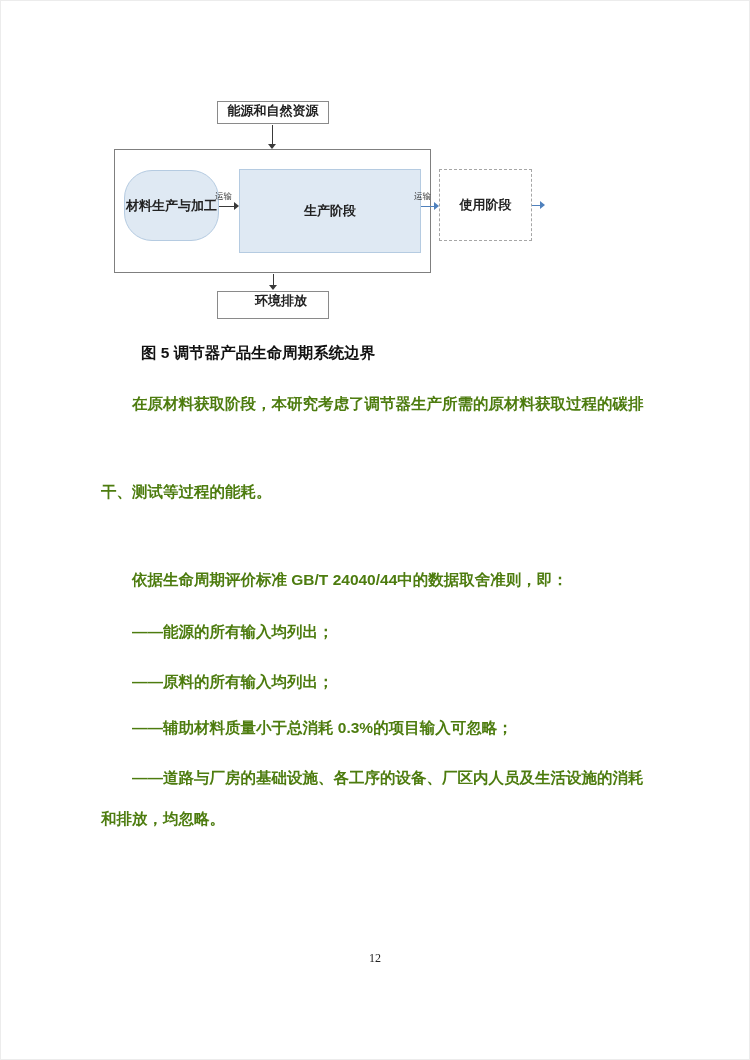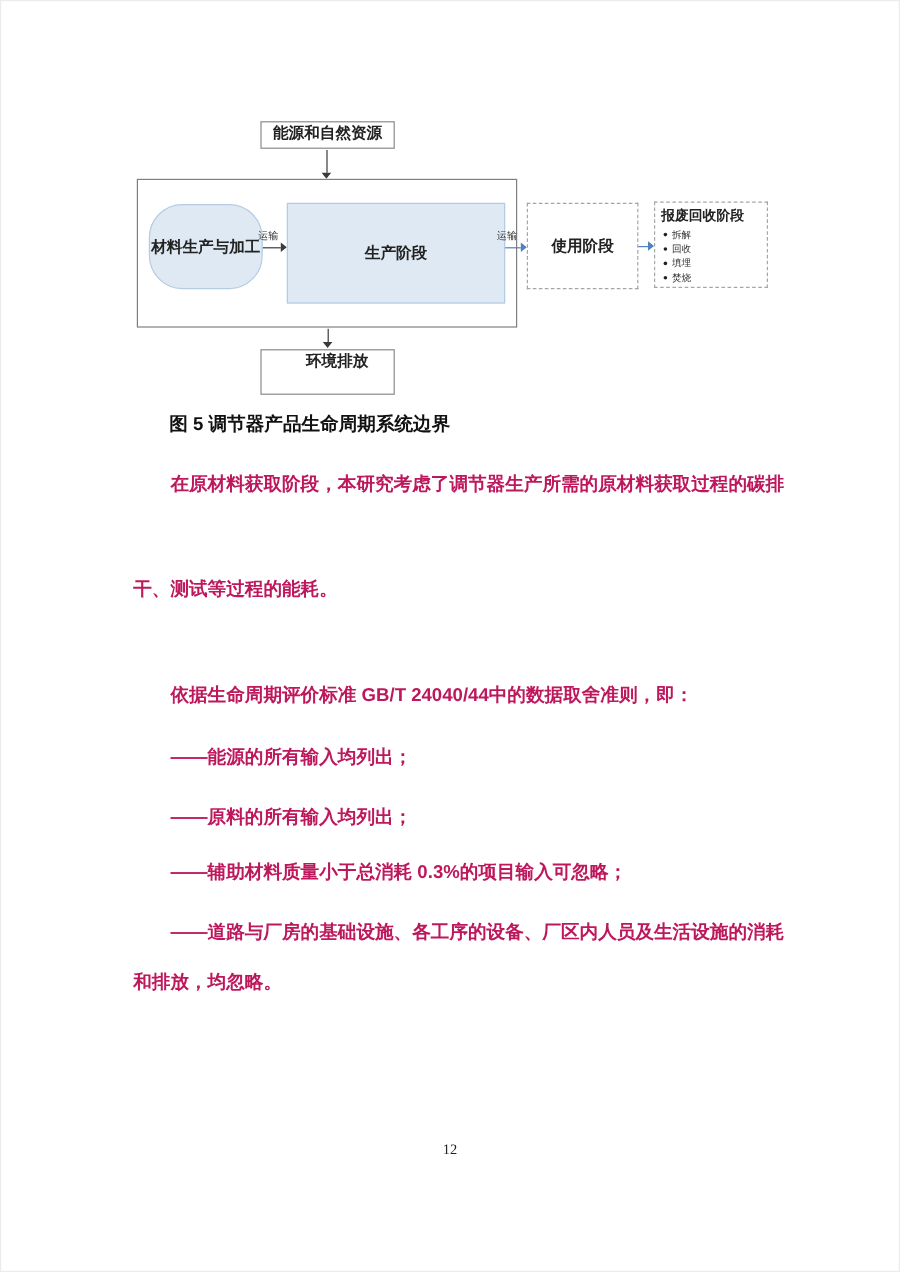--- a/index.html
+++ b/index.html
@@ -53,21 +53,21 @@
     border-top:4.5px solid transparent;border-bottom:4.5px solid transparent;
     border-left:5px solid #3a3a3a;}
   .harrow.blue .line{background:#4f81bd;}
   .harrow.blue .head{border-left-color:#4f81bd;}
 
   
   .caption{
     position:absolute;left:140px;top:342px;
     font-size:15.5px;font-weight:700;color:#111;white-space:nowrap;
   }
-  .para{position:absolute;left:110px;width:560px;font-size:15.5px;font-weight:600;color:#be185d;}
+  .para{position:absolute;left:100px;width:560px;font-size:15.5px;font-weight:600;color:#4d7c0f;}
   .para .ln{line-height:41px;height:41px;white-space:nowrap;}
   .para .ind{padding-left:31px;}
   .p1{top:382px;}
   .p2{top:470px;}
   .p3{top:558px;}
   .p4{top:610px;}
   .p5{top:660px;}
   .p6{top:706px;}
   .p7{top:756px;}
 
@@ -115,46 +115,27 @@
 
   <div class="dg dg-dashed dg-use" style="left:438px;top:168px;width:93px;height:72px;">
     <span>使用阶段</span>
   </div>
 
   <div class="harrow blue" style="left:531px;top:200px;width:13px;">
     <div class="line"></div>
     <div class="head"></div>
   </div>
 
-  <div class="dg dg-dashed dg-recycle" style="left:544px;top:167px;width:95px;height:72px;">
-    <div class="rc-title">报废回收阶段</div>
-    <div class="rc-item">
-      <span class="rc-dot"></span>
-      <span class="rc-label">拆解</span>
-    </div>
-    <div class="rc-item">
-      <span class="rc-dot"></span>
-      <span class="rc-label">回收</span>
-    </div>
-    <div class="rc-item">
-      <span class="rc-dot"></span>
-      <span class="rc-label">填埋</span>
-    </div>
-    <div class="rc-item">
-      <span class="rc-dot"></span>
-      <span class="rc-label">焚烧</span>
-    </div>
-  </div>
 
   <div class="varrow" style="left:268px;top:273px;height:16px;">
     <div class="line"></div>
     <div class="head"></div>
   </div>
 
-  <div class="dg dg-box" style="left:216px;top:290px;width:112px;height:38px;padding-left:16px;">
+  <div class="dg dg-box" style="left:216px;top:290px;width:112px;height:28px;padding-left:16px;">
     <span>环境排放</span>
   </div>
 
   <div class="caption">图 5 调节器产品生命周期系统边界</div>
 
   <div class="para p1">
     <div class="ln ind">在原材料获取阶段，本研究考虑了调节器生产所需的原材料获取过程的碳排</div>
   </div>
 
   <div class="para p2">

